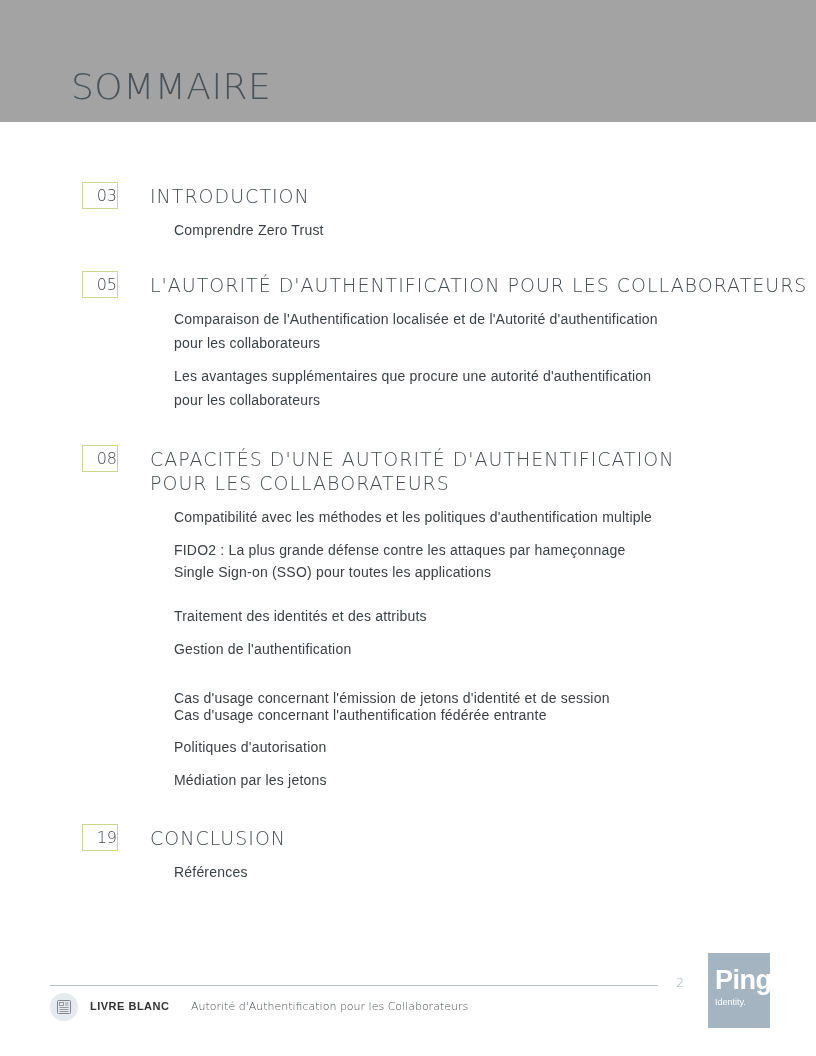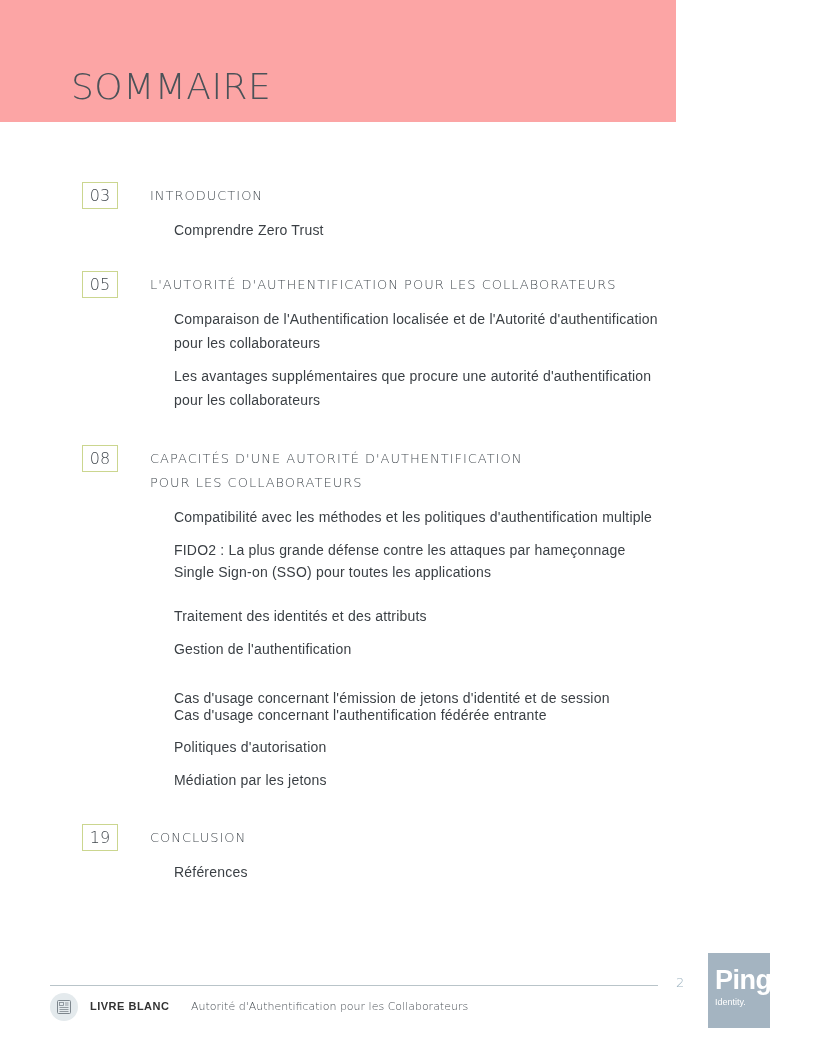--- a/index.html
+++ b/index.html
@@ -1,20 +1,20 @@
 <!DOCTYPE html>
 <html><head>
 <meta charset="utf-8">
 <style>
   html, body { margin:0; padding:0; }
   body { width:816px; height:1056px; background:#ffffff; position:relative; overflow:hidden; font-family:"Liberation Sans", sans-serif; color:#3a3f44; }
-  .header { position:absolute; left:0; top:0; width:676px; height:122px; background:#fca5a5; }
+  .header { position:absolute; left:0; top:0; width:816px; height:122px; background:#a3a3a3; }
   .title { position:absolute; left:71px; top:66px; font-family:"DejaVu Sans", sans-serif; font-weight:200; font-size:36px; letter-spacing:0.5px; color:#4b5258; -webkit-text-stroke:0; }
-  .num { position:absolute; left:82px; width:36px; height:27px; border:1.5px solid #cbd68f; box-sizing:border-box; font-family:"DejaVu Sans", sans-serif; font-weight:300; font-size:16px; line-height:25px; text-align:center; color:#40474d; }
-  .head { position:absolute; left:150px; font-family:"DejaVu Sans", sans-serif; font-size:13px; letter-spacing:1px; color:#454c52; line-height:24px; font-weight:300; }
+  .num { position:absolute; left:82px; width:36px; height:27px; border:1.5px solid #cbd68f; box-sizing:border-box; font-family:"DejaVu Sans", sans-serif; font-weight:300; font-size:16px; line-height:25px; text-align:right; color:#40474d; }
+  .head { position:absolute; left:150px; font-family:"DejaVu Sans", sans-serif; font-size:19px; letter-spacing:1px; color:#454c52; line-height:24px; font-weight:300; }
   .item { position:absolute; left:174px; font-family:"Liberation Sans", sans-serif; font-size:14px; color:#3a3f44; line-height:24px; letter-spacing:0.2px; }
   .rule { position:absolute; left:50px; top:985px; width:608px; height:1px; background:#b9c4c9; }
   .pagenum { position:absolute; left:676px; top:975px; font-size:13px; color:#9db3c0; font-family:"DejaVu Sans", sans-serif; font-weight:300; }
   .logo { position:absolute; left:708px; top:953px; width:62px; height:75px; background:#a4b4c1; }
   .logo .ping { position:absolute; left:7px; top:12px; color:#fff; font-family:"Liberation Sans", sans-serif; font-weight:bold; font-size:27px; letter-spacing:-0.5px; }
   .logo .identity { position:absolute; left:7px; top:44px; color:#fff; font-size:9px; font-family:"Liberation Sans", sans-serif; }
   .doc-icon { position:absolute; left:50px; top:993px; width:28px; height:28px; border-radius:50%; background:#e4eaed; }
   .doc-icon svg { position:absolute; left:6px; top:6px; }
   .livre { position:absolute; left:90px; top:1000px; font-size:11px; font-weight:bold; color:#333; letter-spacing:0.5px; font-family:"Liberation Sans", sans-serif; }
   .subtitle { position:absolute; left:191px; top:1000px; font-size:11px; color:#4a5056; font-family:"DejaVu Sans", sans-serif; font-weight:300; }

